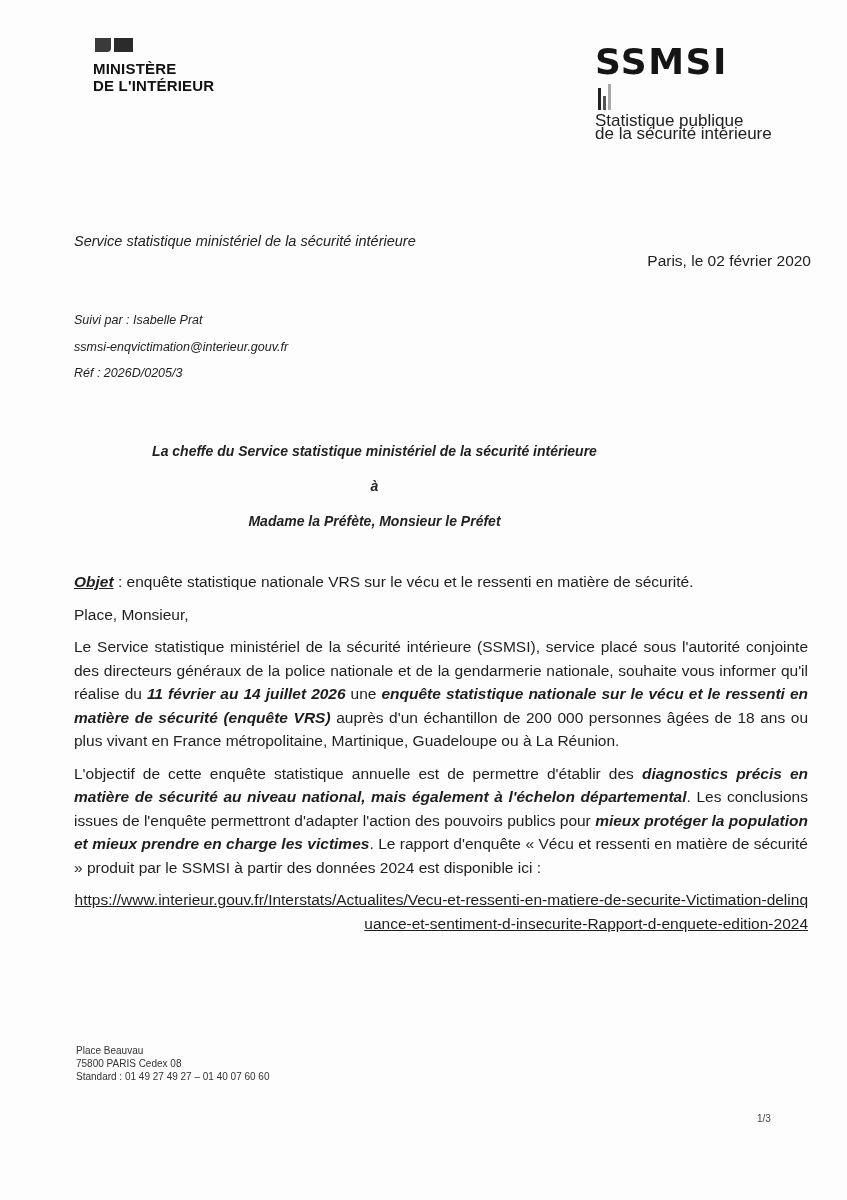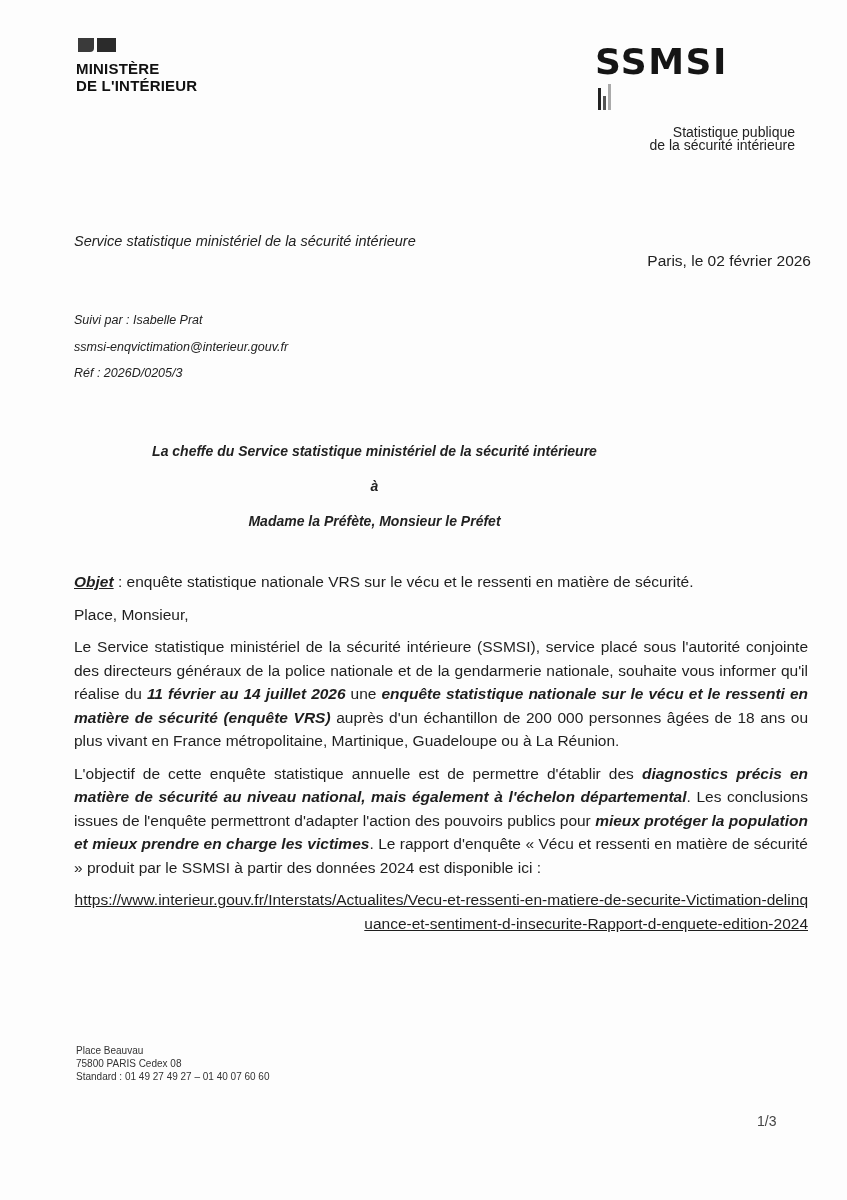--- a/index.html
+++ b/index.html
@@ -1,52 +1,52 @@
 <!DOCTYPE html>
 <html><head>
 <meta charset="utf-8">
 <style>
   html, body { margin: 0; padding: 0; background: #ffffff; }
   body { width: 847px; height: 1200px; position: relative; overflow: hidden; color: #1a1a1a; font-family: "Liberation Sans", sans-serif; }
   .page { position: absolute; inset: 0; background: #fdfdfd; }
 
   
-  .ministry { position: absolute; left: 76px; top: 38px; width: 170px; }
+  .ministry { position: absolute; left: 93px; top: 38px; width: 170px; }
   .marianne { display: flex; gap: 3px; margin-left: 2px; height: 16px; }
   .marianne .blk { width: 19px; height: 14px; background: #2b2b2b; }
   .marianne .blk.left { width: 16px; background: #3a3a3a; border-radius: 0 0 4px 0; }
   .ministry .name { font-weight: bold; font-size: 15px; line-height: 17px; letter-spacing: 0.2px; margin-top: 6px; color: #111; }
   .ministry .motto { font-family: "DejaVu Serif", serif; font-style: italic; font-size: 8px; line-height: 10px; margin-top: 4px; color: #222; }
 
   
   .ssmsi { position: absolute; left: 595px; top: 44px; width: 200px; }
   .ssmsi .logo-row { display: flex; align-items: flex-start; flex-direction: column; }
   .ssmsi .word { font-family: "DejaVu Sans", sans-serif; font-weight: bold; font-size: 36px; line-height: 36px; letter-spacing: 1.5px; color: #151515; }
   .bars { display: flex; align-items: flex-end; gap: 2px; height: 30px; margin-left: 3px; margin-top: 0px; }
   .bars span { display: block; width: 3px; }
   .bars .b1 { height: 22px; background: #222; }
   .bars .b2 { height: 14px; background: #555; }
   .bars .b3 { height: 26px; background: #aaa; }
-  .ssmsi .sub { font-size: 14px; line-height: 13px; color: #222; margin-top: 16px; text-align: right; }
+  .ssmsi .sub { font-size: 17px; line-height: 13px; color: #222; margin-top: 4px; }
 
   .service { position: absolute; left: 74px; top: 233px; font-style: italic; font-size: 14.5px; color: #222; }
   .date { position: absolute; right: 36px; top: 252px; font-size: 15.5px; color: #222; }
 
   .contact { position: absolute; left: 74px; top: 307px; font-style: italic; font-size: 12.5px; line-height: 26.5px; color: #222; }
 
   .center { position: absolute; left: 0; width: 749px; text-align: center; font-style: italic; font-weight: bold; font-size: 14px; color: #222; }
 
   .body { position: absolute; left: 74px; width: 734px; font-size: 15.5px; line-height: 23.5px; color: #1e1e1e; text-align: justify; }
   .body p { margin: 0 0 9px 0; }
   .u { text-decoration: underline; }
   .bi { font-weight: bold; font-style: italic; }
   .link { color: #1e1e1e; text-decoration: underline; text-align: right; word-break: break-all; }
 
   .footer { position: absolute; left: 76px; top: 1044px; font-size: 10px; line-height: 13px; color: #333; }
-  .pagenum { position: absolute; left: 757px; top: 1113px; font-size: 14px; color: #444; }
+  .pagenum { position: absolute; left: 757px; top: 1113px; font-size: 10px; color: #444; }
 </style>
 </head>
 <body>
 
 <div class="page">
 
   <div class="ministry">
     <div class="marianne">
       <span class="blk left"></span>
         <span class="blk"></span>
@@ -66,21 +66,21 @@
           <span class="b3"></span>
         </span>
     </div>
     <div class="sub">
       <div>Statistique publique</div>
       <div>de la sécurité intérieure</div>
     </div>
   </div>
 
   <div class="service">Service statistique ministériel de la sécurité intérieure</div>
-  <div class="date">Paris, le 02 février 2026</div>
+  <div class="date">Paris, le 02 février 2020</div>
 
   <div class="contact">
     <div>Suivi par : Isabelle Prat</div>
     <div>ssmsi-enqvictimation@interieur.gouv.fr</div>
     <div>Réf : 2026D/0205/3</div>
   </div>
 
   <div class="center" style="top:443px">La cheffe du Service statistique ministériel de la sécurité intérieure</div>
   <div class="center" style="top:478px">à</div>
   <div class="center" style="top:513px">Madame la Préfète, Monsieur le Préfet</div>

